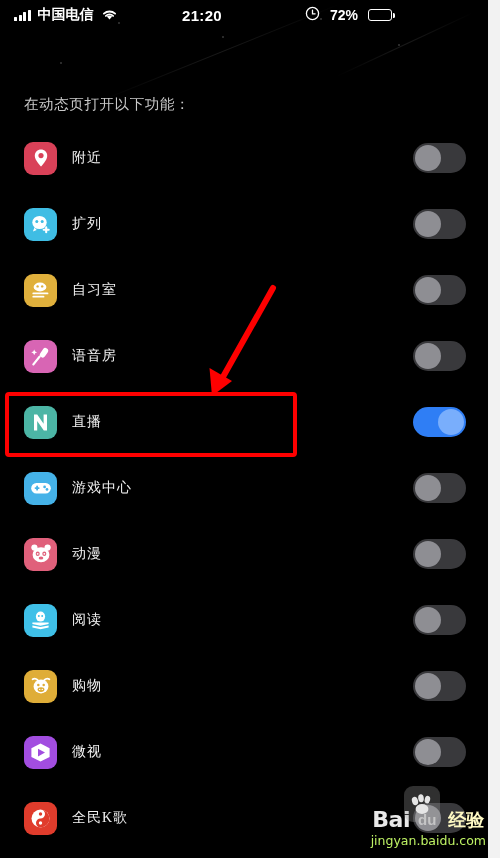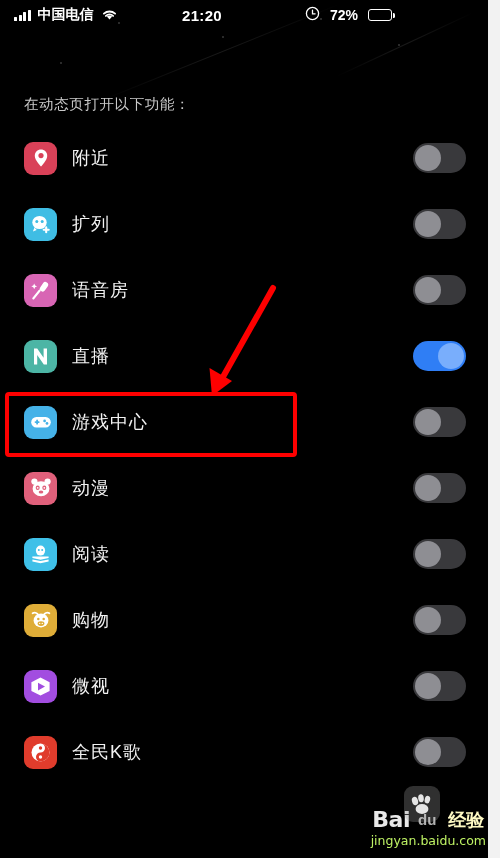--- a/index.html
+++ b/index.html
@@ -154,22 +154,23 @@
     border-radius: 9px;
     flex: 0 0 auto;
     position: relative;
     display: flex; align-items: center; justify-content: center;
     overflow: hidden;
   }
   .app-icon svg { display: block; }
   .row-label {
     margin-left: 15px;
     color: #f2f2f2;
-    font-size: 18px;
+    font-size: 14px;
     letter-spacing: 1px;
+    font-family: Liberation Serif, serif;
   }
   .toggle {
     position: absolute;
     right: 22px; top: 50%;
     transform: translateY(-50%);
     width: 53px; height: 30px;
     border-radius: 15px;
     background: #39393c;
     cursor: pointer;
   }
@@ -331,20 +332,35 @@
               <circle cx="13.2" cy="8.6" r="1.5" fill="#3fbde4"></circle>
               <path d="M17.2 14.2 v5 M14.7 16.7 h5" stroke="#fff" stroke-width="2.1" stroke-linecap="round"></path>
             </svg>
           </div>
           <div class="row-label">扩列</div>
           <div class="toggle">
             <div class="knob"></div>
           </div>
         </div>
         <div class="row">
+          <div class="app-icon" style="background: rgb(224, 176, 60);">
+            <svg width="23" height="23" viewBox="0 0 23 23">
+              <ellipse cx="11" cy="8" rx="6.4" ry="4.4" fill="#fff"></ellipse>
+              <circle cx="8.6" cy="7.4" r="1.2" fill="#e0b03c"></circle>
+              <circle cx="13.2" cy="7.4" r="1.2" fill="#e0b03c"></circle>
+              <rect x="3.4" y="13.4" width="16" height="1.9" rx="0.9" fill="#fff"></rect>
+              <rect x="3.4" y="16.7" width="12" height="1.9" rx="0.9" fill="#fff"></rect>
+            </svg>
+          </div>
+          <div class="row-label">自习室</div>
+          <div class="toggle">
+            <div class="knob"></div>
+          </div>
+        </div>
+        <div class="row">
           <div class="app-icon" style="background: rgb(216, 101, 180);">
             <svg width="23" height="23" viewBox="0 0 23 23">
               <rect x="12.2" y="2.6" width="5.6" height="10.4" rx="2.8" fill="#fff" transform="rotate(34 15 7.8)"></rect>
               <path d="M10.6 11.6 L4.4 19.4" stroke="#fff" stroke-width="2.3" stroke-linecap="round"></path>
               <path d="M5.2 4.4 l0.9 2 2 0.9 -2 0.9 -0.9 2 -0.9-2 -2-0.9 2-0.9z" fill="#fff"></path>
             </svg>
           </div>
           <div class="row-label">语音房</div>
           <div class="toggle">
             <div class="knob"></div>

